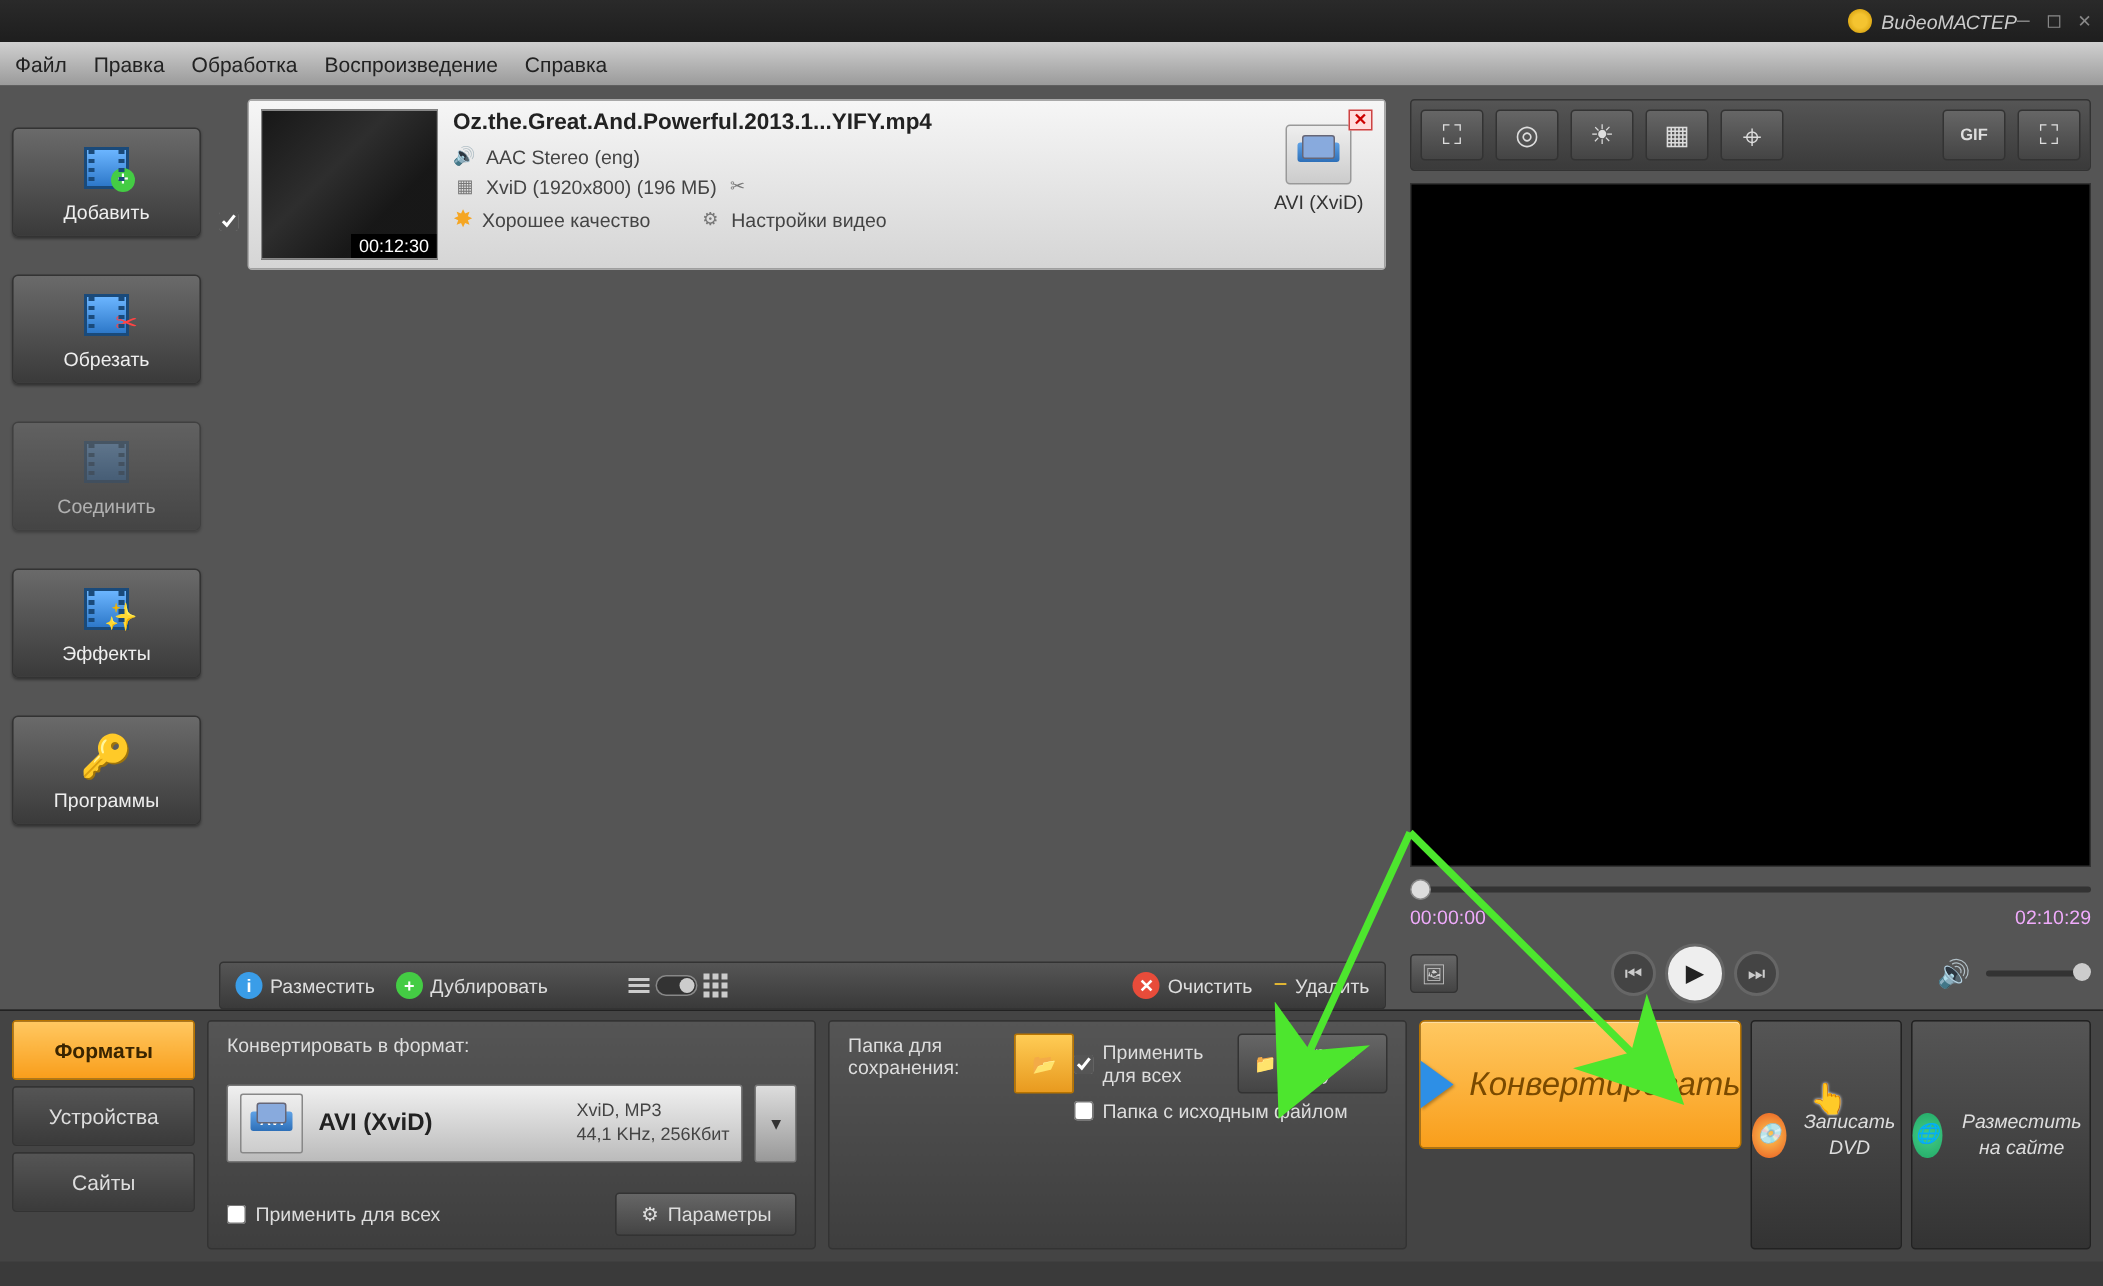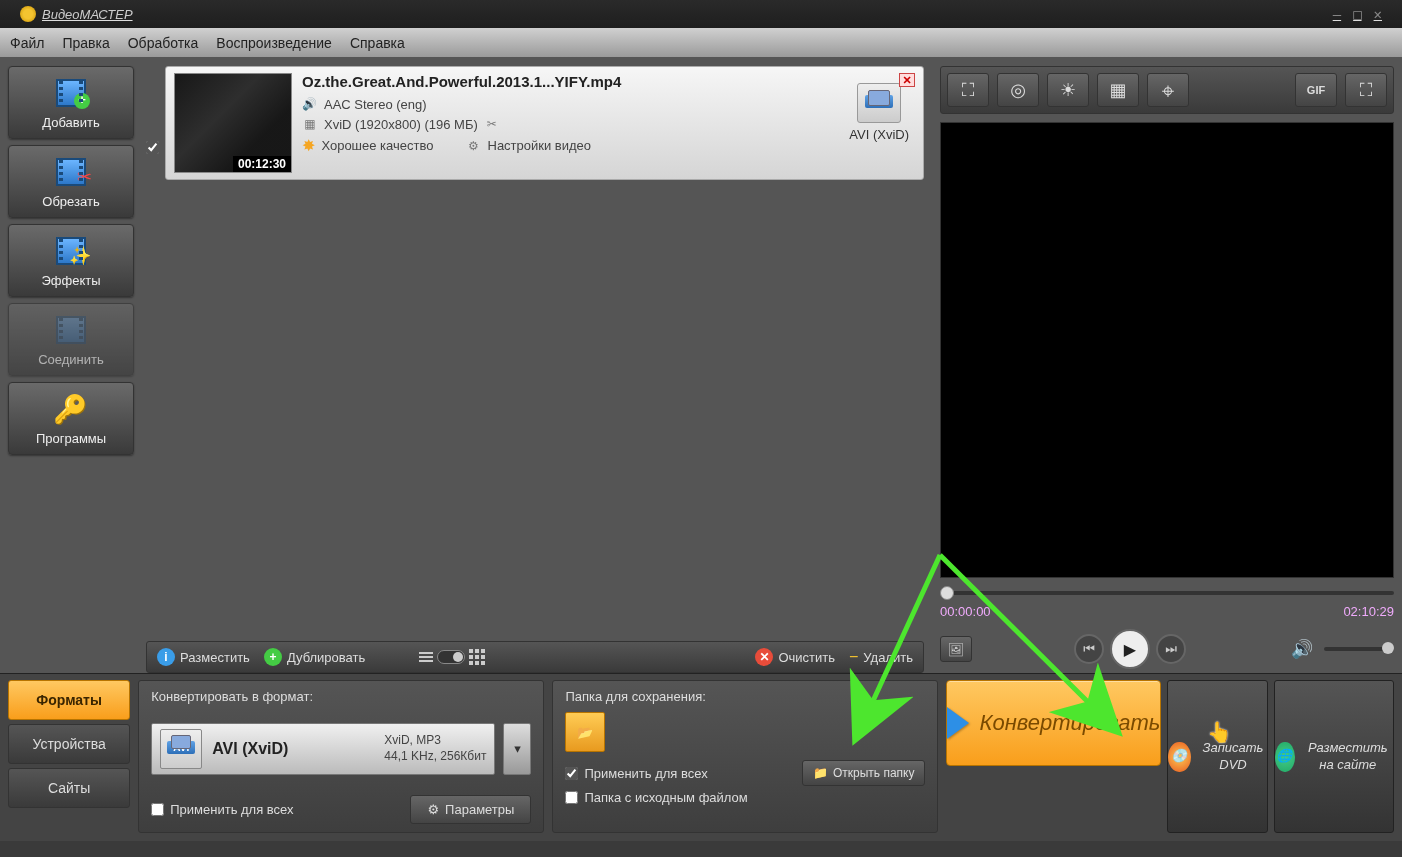--- a/index.html
+++ b/index.html
@@ -1,54 +1,54 @@
 <!DOCTYPE html>
 <html><head>
 <meta charset="utf-8">
 <style>
 * { box-sizing: border-box; margin: 0; padding: 0; font-family: Arial, sans-serif; }
 body { width: 1402px; height: 857px; background: #3a3a3a; color: #ddd; font-size: 13px; overflow: hidden; position: relative; }
 
 
-.titlebar { height: 28px; background: linear-gradient(#2a2a2a, #1e1e1e); display: flex; align-items: center; padding: 0 20px; justify-content: space-between; text-decoration: underline; }
+.titlebar { height: 28px; background: linear-gradient(#2a2a2a, #1e1e1e); display: flex; align-items: center; padding: 0 8px; justify-content: flex-end; }
 .titlebar-left { display: flex; align-items: center; gap: 6px; }
 .titlebar-icon { width: 16px; height: 16px; background: radial-gradient(circle, #f4c430 40%, #c89000); border-radius: 50%; }
 .titlebar-title { font-size: 13px; font-style: italic; color: #ccc; }
 .win-controls { display: flex; gap: 12px; }
 .win-btn { color: #888; font-size: 14px; cursor: pointer; font-family: monospace; }
 
 
 .menubar { height: 30px; background: linear-gradient(#d0d0d0, #9a9a9a); display: flex; align-items: center; padding: 0 10px; gap: 18px; border-bottom: 1px solid #555; }
 .menu-item { color: #222; font-size: 14px; cursor: pointer; }
 
 
 .main { display: flex; height: 615px; background: #555; padding-top: 8px; }
 
 
 .sidebar { width: 142px; display: flex; flex-direction: column; gap: 6px; padding: 0 8px; }
-.side-btn { background: linear-gradient(#6a6a6a, #3a3a3a); border: 1px solid #333; border-radius: 4px; text-align: center; padding: 8px 4px; cursor: pointer; box-shadow: 0 1px 2px rgba(0,0,0,0.4); }
+.side-btn { background: linear-gradient(#6a6a6a, #3a3a3a); border: 1px solid #333; border-radius: 4px; text-align: center; padding: 8px 4px; cursor: pointer; box-shadow: 0 1px 2px rgba(0,0,0,0.4); margin-top: 19px; }
 .side-btn.disabled { opacity: 0.6; }
 .side-icon { width: 44px; height: 36px; margin: 0 auto 4px; display: flex; align-items: center; justify-content: center; }
 .side-label { font-size: 13px; color: #eee; }
 
 
 .ico-film { width:30px; height:28px; background:linear-gradient(#6bb5ff,#2d78c9); border:2px solid #1a4a7a; position:relative; }
 .ico-film::before,.ico-film::after{content:'';position:absolute;width:4px;height:100%;background:repeating-linear-gradient(#1a4a7a 0 3px,transparent 3px 6px);}
 .ico-film::before{left:1px}.ico-film::after{right:1px}
 .plus-badge{position:absolute;bottom:-4px;right:-6px;width:16px;height:16px;background:#4c4;border-radius:50%;color:#fff;font-weight:bold;font-size:13px;line-height:14px;text-align:center;}
 .scissors-badge{position:absolute;bottom:-4px;right:-8px;color:#f44;font-size:18px;}
 .wand-badge{position:absolute;bottom:-4px;right:-8px;font-size:18px;}
 
 
 .center { flex: 1; padding: 0 8px 0 4px; display: flex; flex-direction: column; }
 .file-row { background: linear-gradient(#f6f6f6, #d5d5d5); border-radius: 3px; display: flex; padding: 6px 8px; gap: 10px; position: relative; border: 1px solid #aaa; }
 .file-check { align-self: center; }
 .thumb { width: 118px; height: 100px; background: #000; border: 1px solid #888; position: relative; display:flex;align-items:center;justify-content:center; }
 .thumb-img { width:100%; height:100%; background: linear-gradient(135deg,#1a1a1a 0%,#333 40%,#1a1a1a 70%); opacity:0.9; }
-.thumb-time { position: absolute; bottom: 0; right: 0; background: #000; color: #fff; font-size: 12px; padding: 1px 5px; font-weight: bold; }
+.thumb-time { position: absolute; bottom: 0; right: 0; background: #000; color: #fff; font-size: 12px; padding: 1px 5px; font-weight: normal; }
 .file-info { flex: 1; color: #333; }
 .file-title { font-weight: bold; color: #222; font-size: 15px; margin-bottom: 6px; }
 .file-line { display: flex; align-items: center; gap: 6px; margin: 4px 0; font-size: 13px; color: #444; }
 .mini-ico { width: 16px; height: 16px; display: inline-flex; align-items: center; justify-content: center; color: #777; font-size: 12px; }
 .quality-star{color:#f5a623;font-size:16px;}
 .file-format { text-align: center; color: #333; padding: 10px 6px 0; }
 .fmt-icon { width: 44px; height: 40px; background: linear-gradient(#eee,#ccc); border: 1px solid #999; border-radius: 3px; margin: 0 auto 4px; display:flex;align-items:flex-end;justify-content:center;position:relative; }
 .fmt-icon::before{content:'';position:absolute;top:6px;width:20px;height:14px;background:#88aadd;border:1px solid #667;border-radius:2px;}
 .fmt-badge { background: linear-gradient(#5fa2e6,#2d6fb8); color: #fff; font-size: 10px; font-weight: bold; padding: 1px 6px; border-radius: 2px; margin-bottom:14px;}
 .close-x { position: absolute; top: 6px; right: 8px; width: 16px; height: 14px; background: #fdd; border: 1px solid #c44; color: #c00; font-size: 11px; font-weight: bold; text-align: center; line-height: 12px; cursor: pointer; }
@@ -108,21 +108,21 @@
 .fmt-sel-icon::before{content:'';position:absolute;top:5px;width:18px;height:12px;background:#88aadd;border:1px solid #667;border-radius:2px;}
 .fmt-details { flex: 1; color: #333; }
 .fmt-name { font-size: 16px; font-weight: bold; color: #222; }
 .fmt-specs { font-size: 12px; color: #444; line-height: 1.3; }
 .fmt-dd { width: 28px; height: 52px; background: linear-gradient(#ddd,#999); border: 1px solid #777; border-radius: 2px; display:flex;align-items:center;justify-content:center;color:#333; }
 .format-foot { display: flex; align-items: center; justify-content: space-between; margin-top: 10px; }
 .chk-label { display: flex; align-items: center; gap: 6px; font-size: 13px; }
 .chk { width: 13px; height: 13px; }
 .params-btn { background: linear-gradient(#666,#444); border: 1px solid #333; border-radius: 3px; padding: 6px 16px; display: flex; align-items: center; gap: 6px; cursor: pointer; }
 
-.save-panel { width: 456px; display:flex;flex-direction:column; }
+.save-panel { width: 456px; display:flex;}
 .path-row { display: flex; gap: 6px; margin-bottom: 8px; }
 .path-input { flex: 1; background: linear-gradient(#f4f4f4,#d8d8d8); border: 1px solid #777; border-radius: 2px; height: 40px; padding: 0 10px; color: #222; font-size: 15px; display:flex;align-items:center; }
 .browse-btn { width: 40px; height: 40px; background: linear-gradient(#ffcc55,#e89a1f); border: 1px solid #b87400; border-radius: 2px; display:flex;align-items:center;justify-content:center; }
 .save-foot { display: flex; flex-direction: column; gap: 4px; }
 .save-foot-row { display: flex; align-items: center; justify-content: space-between; }
 .open-btn { background: linear-gradient(#666,#444); border: 1px solid #333; border-radius: 3px; padding: 5px 10px; display: flex; align-items: center; gap: 5px; font-size: 12px; cursor: pointer; }
 .folder-ico { color: #f5a623; }
 
 .actions-col { flex: 1; display: flex; flex-direction: row; gap: 6px; }
 .convert-btn { height: 86px; background: linear-gradient(#ffc861, #f99e1b); border: 1px solid #b87400; border-radius: 4px; display: flex; align-items: center; justify-content: center; gap: 10px; cursor: pointer; box-shadow: inset 0 1px 0 rgba(255,255,255,0.4); }
@@ -175,33 +175,33 @@
       <div class="side-label">Добавить</div>
     </div>
     <div class="side-btn">
       <div class="side-icon">
           <div class="ico-film">
             <span class="scissors-badge">✂</span>
           </div>
         </div>
       <div class="side-label">Обрезать</div>
     </div>
+    <div class="side-btn disabled">
+      <div class="side-icon">
+          <div class="ico-film" style="opacity:.5"></div>
+        </div>
+      <div class="side-label">Соединить</div>
+    </div>
     <div class="side-btn">
       <div class="side-icon">
           <div class="ico-film">
             <span class="wand-badge">✨</span>
           </div>
         </div>
       <div class="side-label">Эффекты</div>
-    </div>
-    <div class="side-btn disabled">
-      <div class="side-icon">
-          <div class="ico-film" style="opacity:.5"></div>
-        </div>
-      <div class="side-label">Соединить</div>
     </div>
     <div class="side-btn">
       <div class="side-icon" style="font-size:28px;color:#f5c430;">🔑</div>
       <div class="side-label">Программы</div>
     </div>
   </div>
 
   <div class="center">
     <div style="display:flex;align-items:flex-start;gap:6px;">
       <input type="checkbox" checked="" class="chk file-check" style="margin-top: 48px;">

